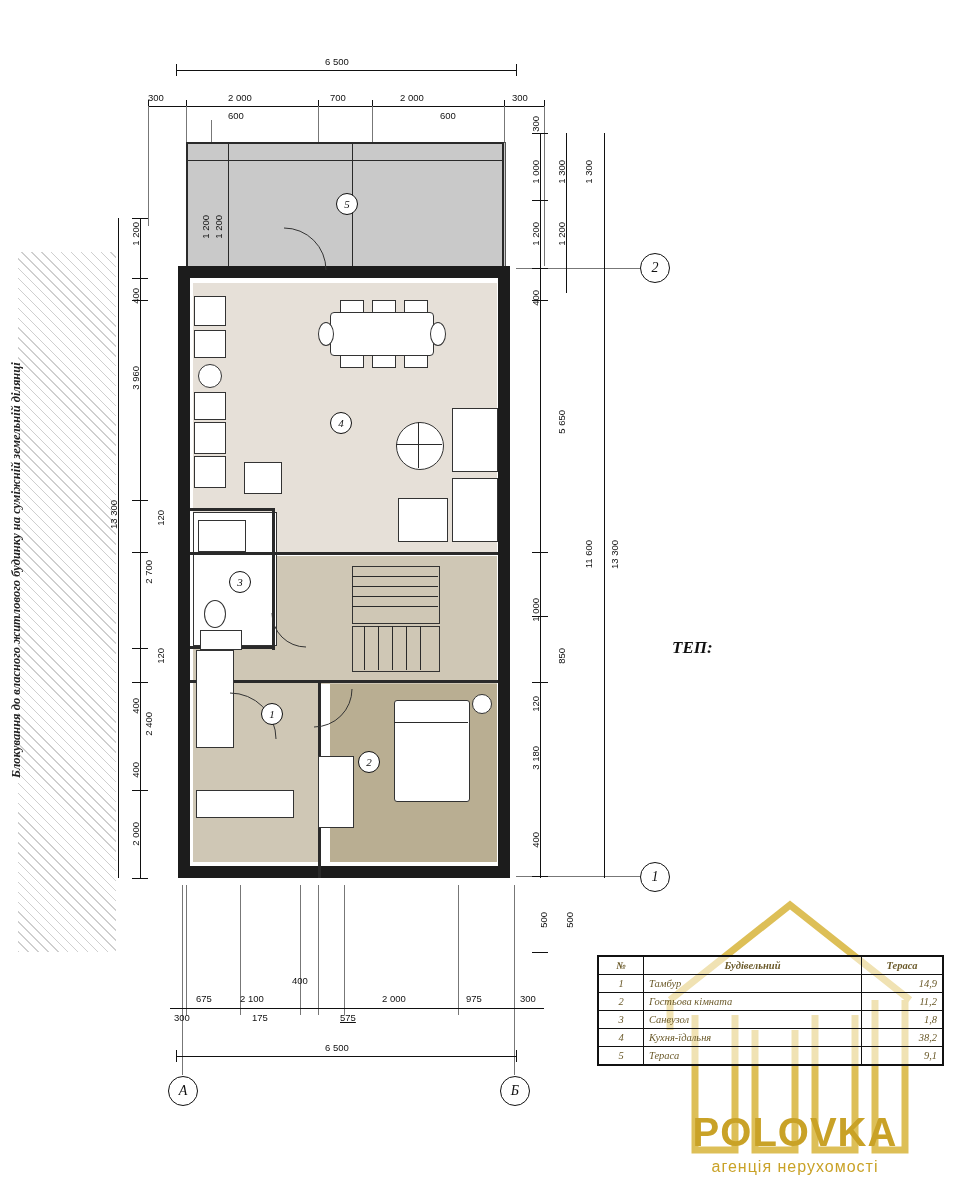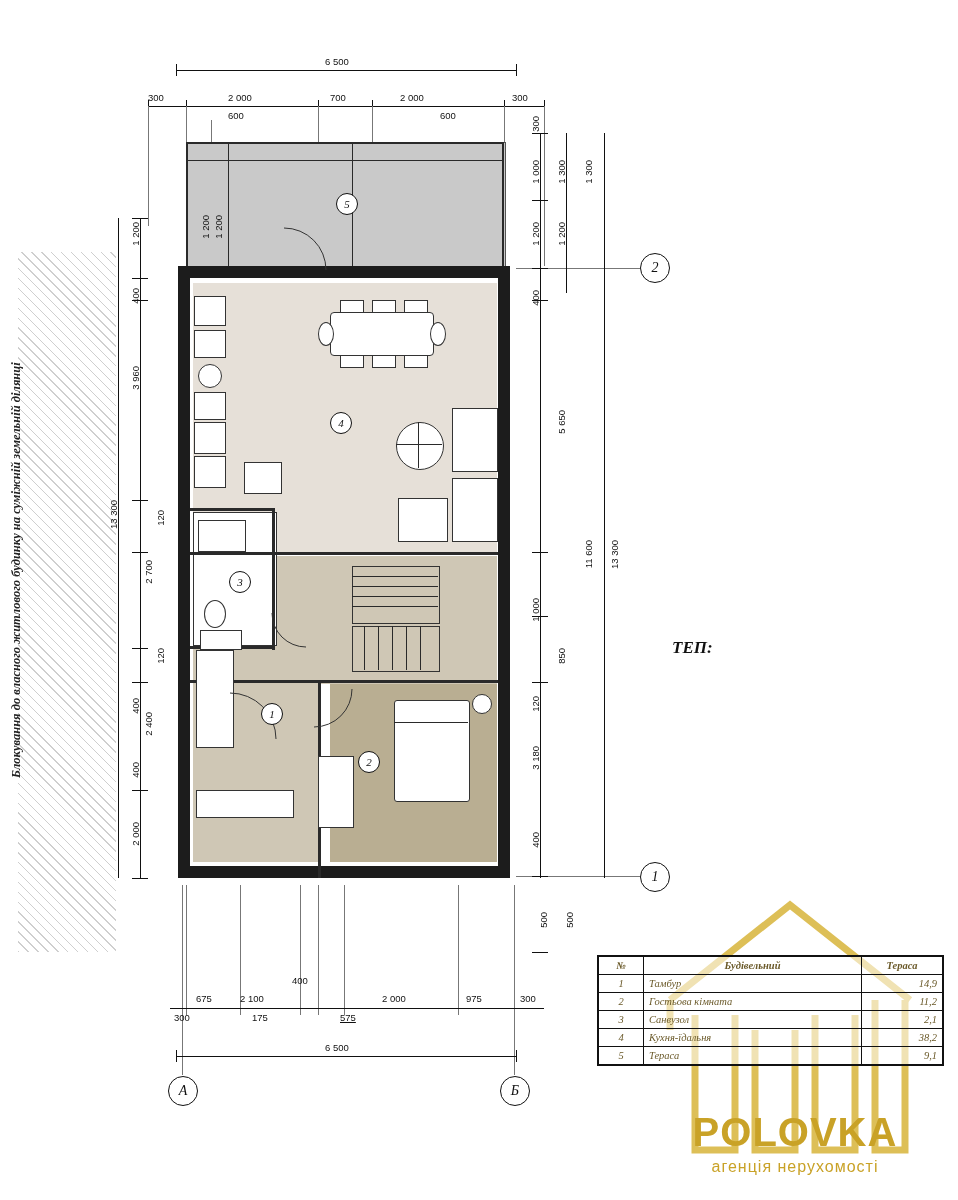--- a/index.html
+++ b/index.html
@@ -346,21 +346,21 @@
           <td class="area">14,9</td>
         </tr>
         <tr>
           <td class="num">2</td>
           <td>Гостьова кімната</td>
           <td class="area">11,2</td>
         </tr>
         <tr>
           <td class="num">3</td>
           <td>Санвузол</td>
-          <td class="area">2,1</td>
+          <td class="area">1,8</td>
         </tr>
         <tr>
           <td class="num">4</td>
           <td>Кухня-їдальня</td>
           <td class="area">38,2</td>
         </tr>
         <tr>
           <td class="num">5</td>
           <td>Тераса</td>
           <td class="area">9,1</td>

